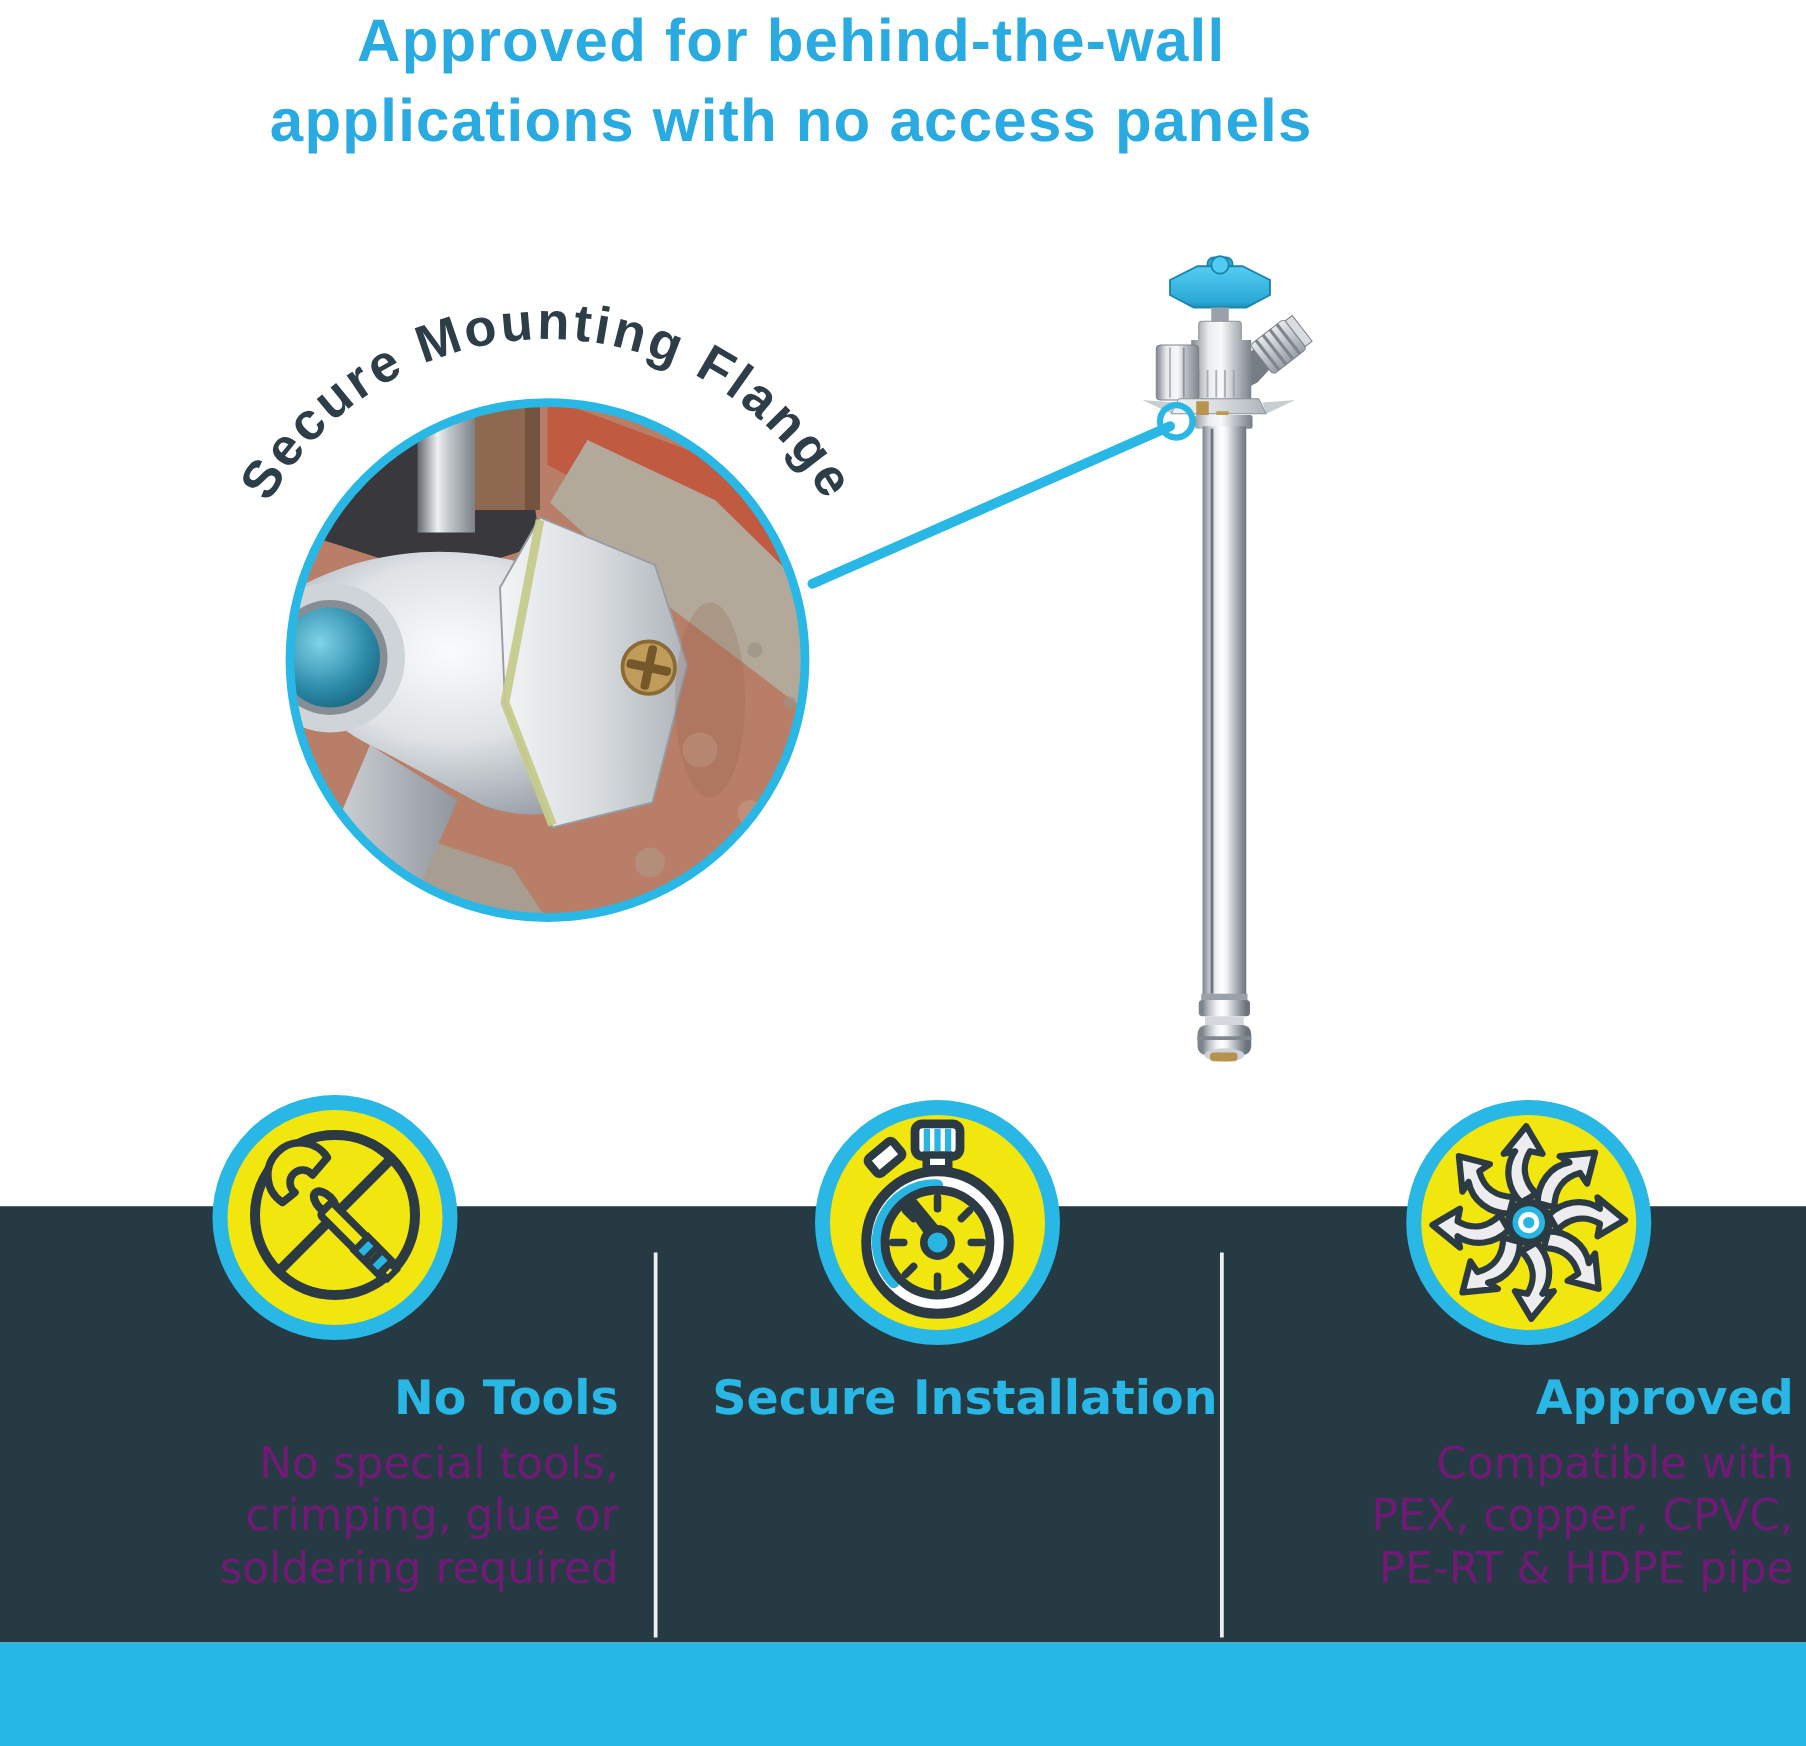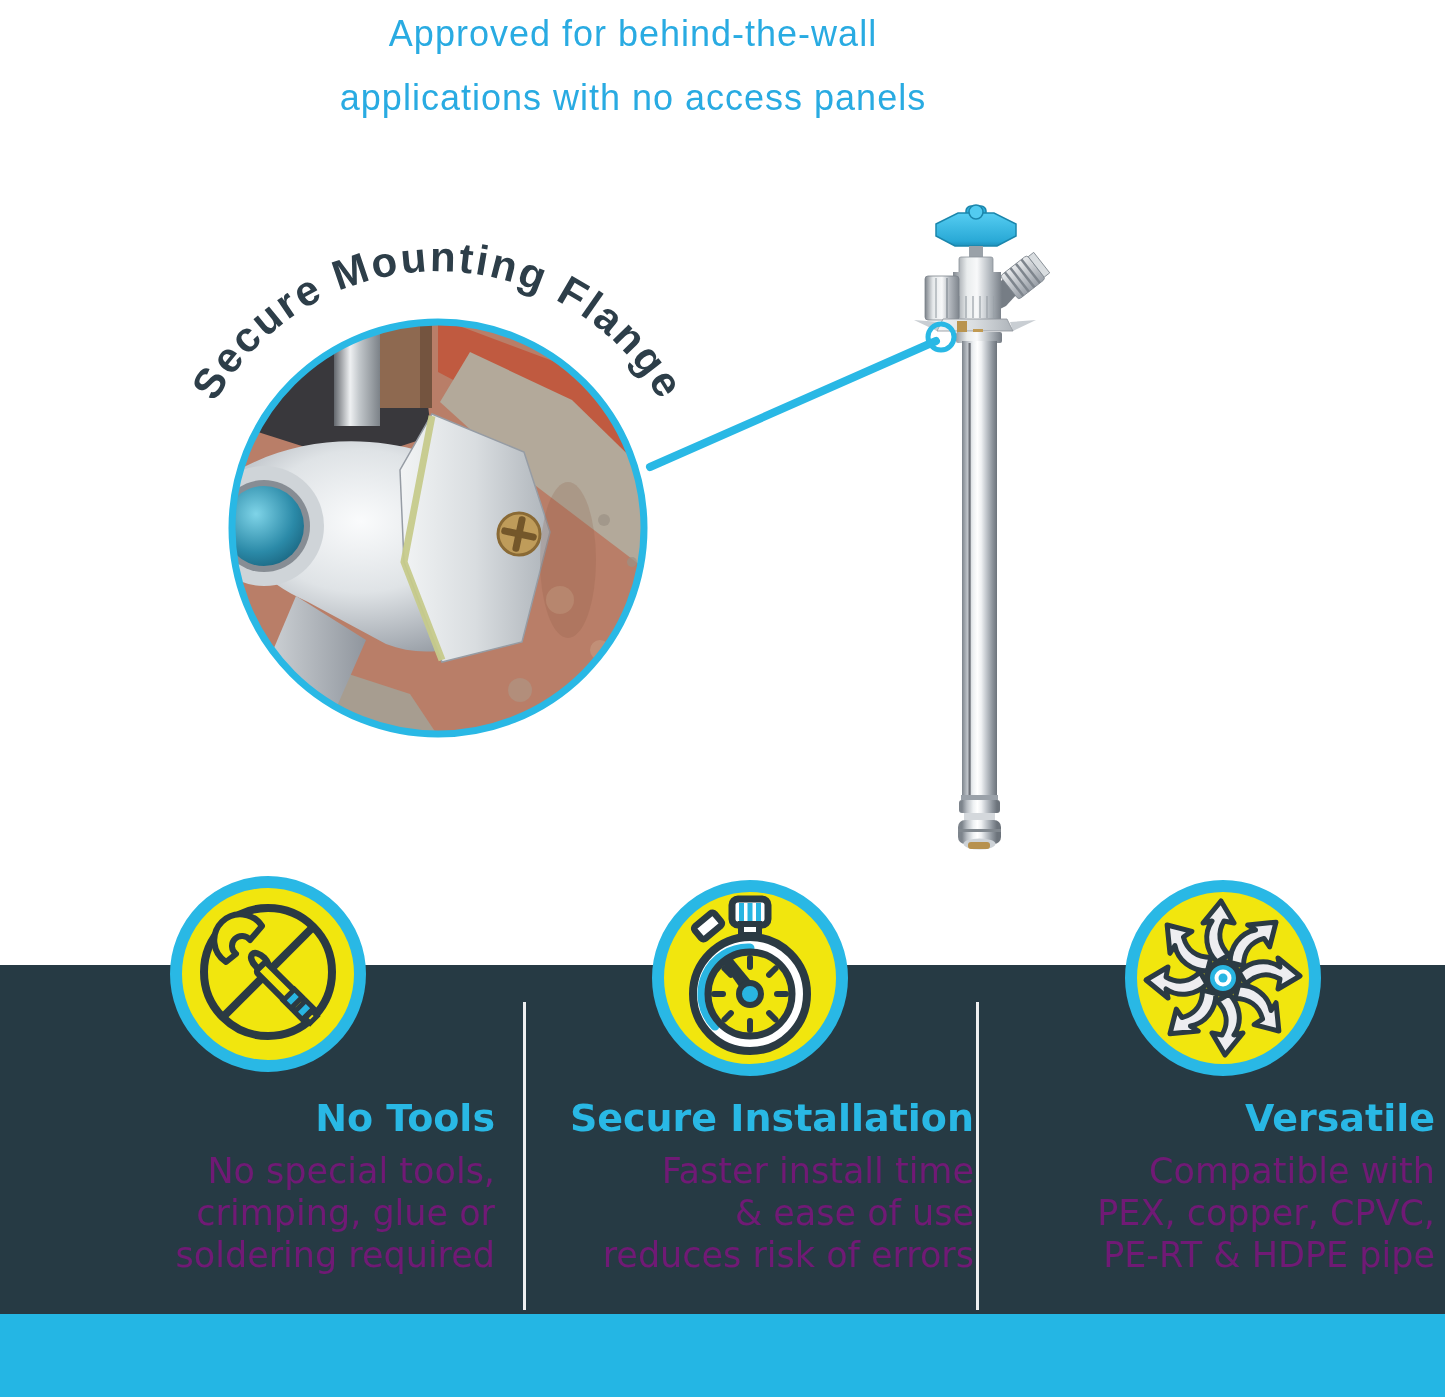--- a/index.html
+++ b/index.html
@@ -1,19 +1,19 @@
 <!DOCTYPE html>
 <html><head>
 <meta charset="utf-8">
 <style>
   html,body{margin:0;padding:0;background:#e9e9e9;}
   .page{position:relative;width:1445px;height:1397px;background:#fff;overflow:hidden;
         font-family:"Liberation Sans",sans-serif;}
   .headline{position:absolute;top:2px;left:0;width:1266px;margin:0;text-align:center;
-        color:#29ABE2;font-size:36px;line-height:64px;font-weight:normal;letter-spacing:1px;
+        color:#29ABE2;font-size:48px;line-height:64px;font-weight:bold;letter-spacing:1px;
         white-space:pre-line;}
   .dark-band{position:absolute;left:0;top:965px;width:1445px;height:349px;background:#263A44;}
   .cyan-band{position:absolute;left:0;top:1314px;width:1445px;height:83px;background:#24B6E4;}
   .hero{position:absolute;left:0;top:0;width:1445px;height:1397px;z-index:2;}
   .arc-label{font-family:"Liberation Sans",sans-serif;font-size:42px;font-weight:bold;
         fill:#2D3E49;letter-spacing:2.5px;}
   .divider{position:absolute;top:1002px;width:3px;height:308px;background:rgba(255,255,255,.92);z-index:3;}
   .divider-1{left:523px;} .divider-2{left:976px;}
   .feature-icon{position:absolute;width:212px;height:212px;z-index:4;}
   .icon-1{left:162px;top:868px;} .icon-2{left:644px;top:872px;} .icon-3{left:1117px;top:872px;}
@@ -250,24 +250,21 @@
   </svg>
 
   <section class="feature f1">
     <h2>No Tools</h2>
     <p>No special tools,
 crimping, glue or
 soldering required</p>
   </section>
   <section class="feature f2">
     <h2>Secure Installation</h2>
-    <p>Faster install time
-&amp; ease of use
-reduces risk of errors</p>
   </section>
   <section class="feature f3">
-    <h2>Versatile</h2>
+    <h2>Approved</h2>
     <p>Compatible with
 PEX, copper, CPVC,
 PE-RT &amp; HDPE pipe</p>
   </section>
 
 </div>
 
 </body></html>

